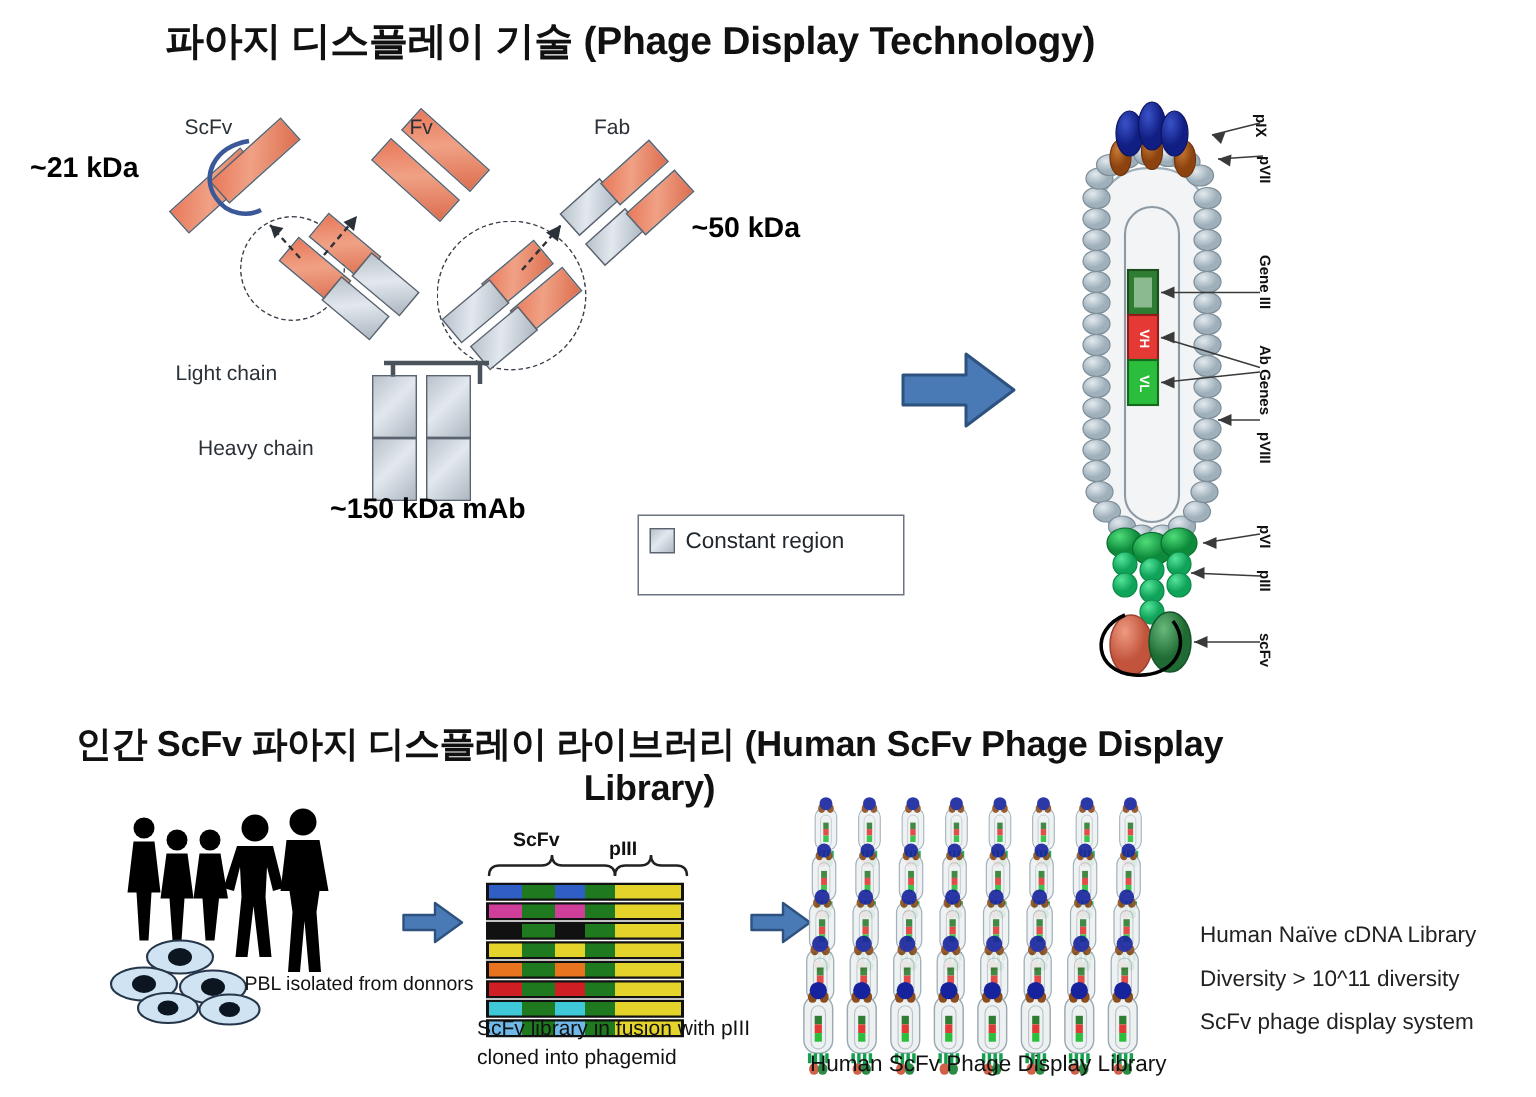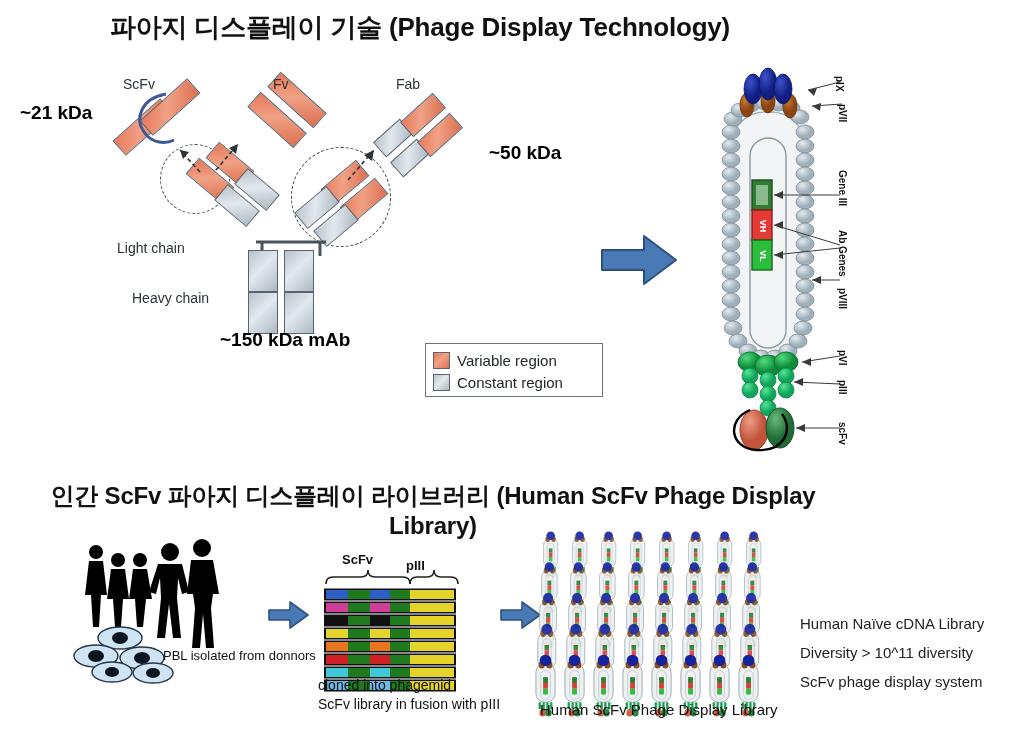--- a/index.html
+++ b/index.html
@@ -144,28 +144,24 @@
       <path d="M32 10 L30 21 L22 15 Z" fill="#2b3138"></path>
     </svg>
 
     <div class="lbl" style="left:63px;top:14px;">ScFv</div>
     <div class="lbl" style="left:213px;top:14px;">Fv</div>
     <div class="lbl" style="left:336px;top:14px;">Fab</div>
     <div class="lbl" style="left:57px;top:178px;">Light chain</div>
     <div class="lbl" style="left:72px;top:228px;text-align:right;">Heavy chain</div>
 
     <div class="kda" style="left:-40px;top:40px;">~21 kDa</div>
-    <div class="kda" style="left:401px;top:80px;margin-left:28px;">~50 kDa</div>
+    <div class="kda" style="left:401px;top:80px;">~50 kDa</div>
     <div class="kda" style="left:135px;top:267px;margin-left:25px;">~150 kDa mAb</div>
 
     <div id="legend-box">
-      <div class="leg-row">
-        <span class="leg-sw var"></span>
-        <span class="leg-tx">Variable region</span>
-      </div>
       <div class="leg-row">
         <span class="leg-sw con"></span>
         <span class="leg-tx">Constant region</span>
       </div>
     </div>
   </div>
 
   <svg class="arrow" id="arrow-main" style="left:600px;top:232px;" width="80" height="56">
     <path d="M2 18 L44 18 L44 4 L76 28 L44 52 L44 38 L2 38 Z" fill="#4a7ab5" stroke="#2d5280" stroke-width="2" stroke-linejoin="round"></path>
   </svg>
@@ -443,22 +439,22 @@
           <rect x="8" y="109" width="22" height="9" fill="#6fb8e8"></rect>
           <rect x="30" y="109" width="22" height="9" fill="#1f7a1f"></rect>
           <rect x="52" y="109" width="20" height="9" fill="#6fb8e8"></rect>
           <rect x="72" y="109" width="20" height="9" fill="#1f7a1f"></rect>
           <rect x="92" y="109" width="22" height="9" fill="#e3d32a"></rect>
           <rect x="114" y="109" width="22" height="9" fill="#e3d32a"></rect>
         </g>
     </svg>
   </div>
   <div class="cap" id="gel-cap">
+    <div>ScFv library in fusion with pIII</div>
     <div>cloned into phagemid</div>
-    <div>ScFv library in fusion with pIII</div>
   </div>
 
   <svg class="arrow" style="left:500px;top:600px;" width="42" height="30">
     <path d="M1 10 L22 10 L22 2 L40 15 L22 28 L22 20 L1 20 Z" fill="#4a7ab5" stroke="#2d5280" stroke-width="1.6" stroke-linejoin="round"></path>
   </svg>
 
   <div id="library-panel">
     <svg width="260" height="185" id="lib-svg">
       <defs>
         <g id="miniphage">

